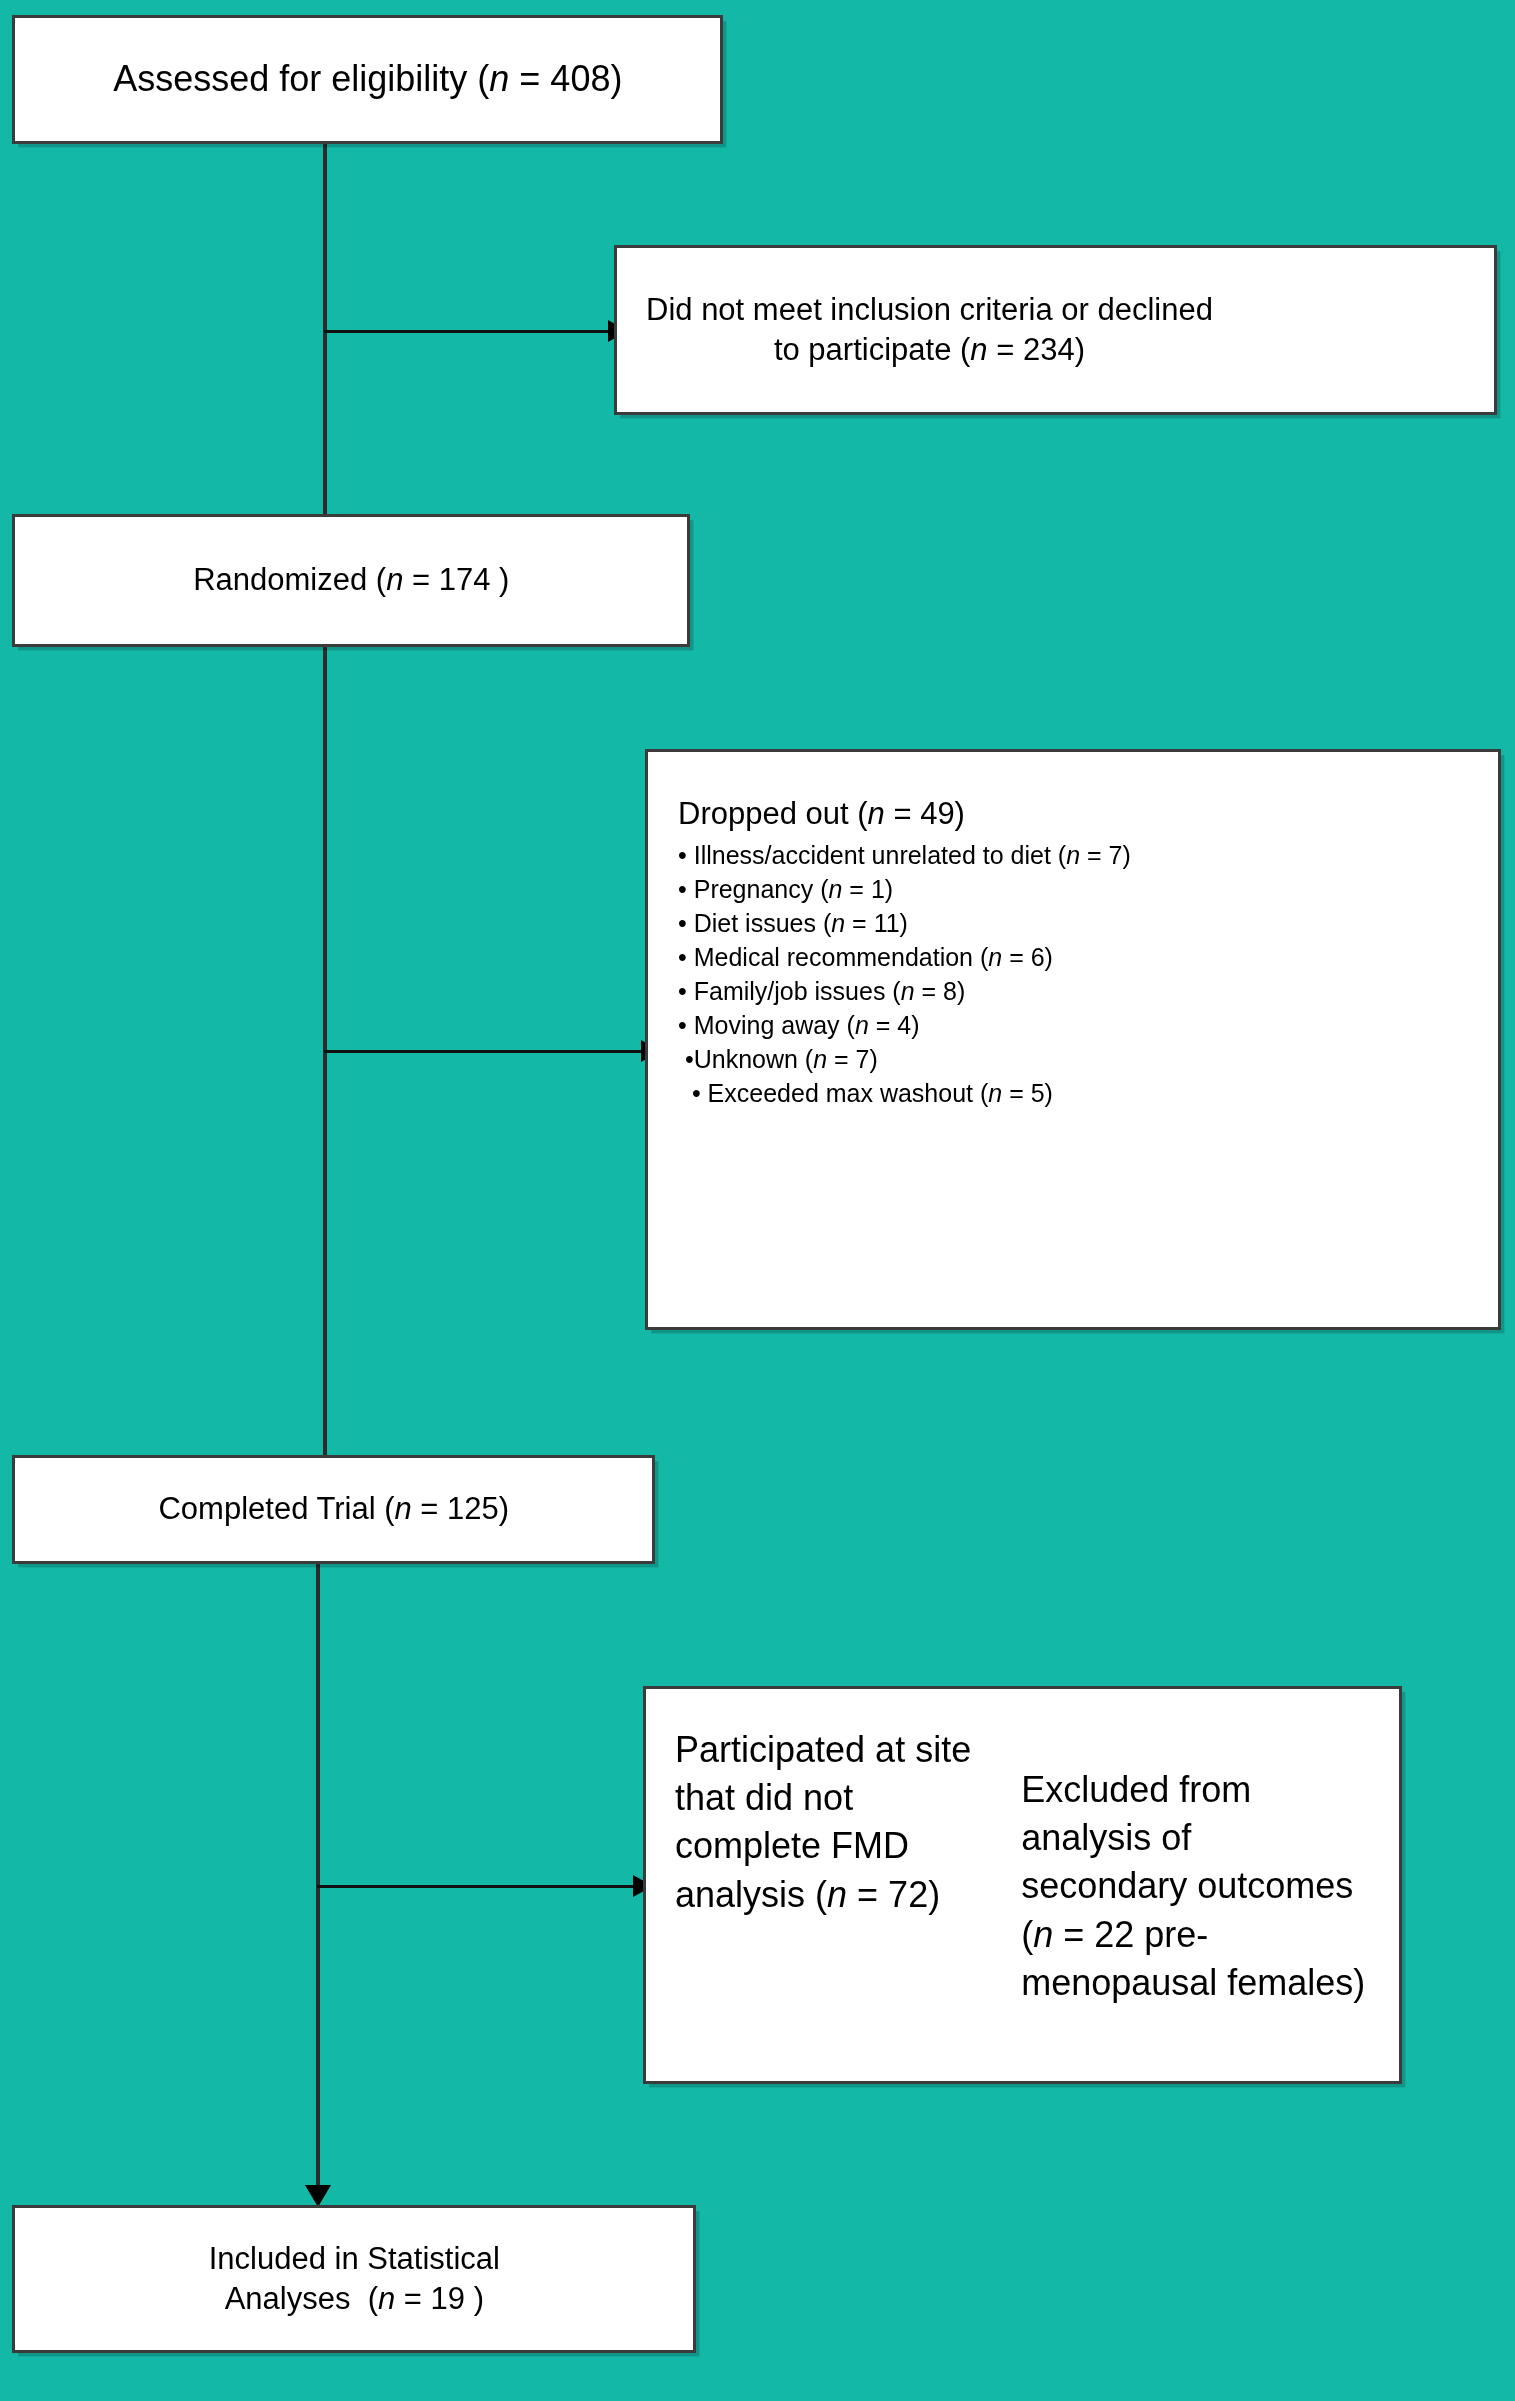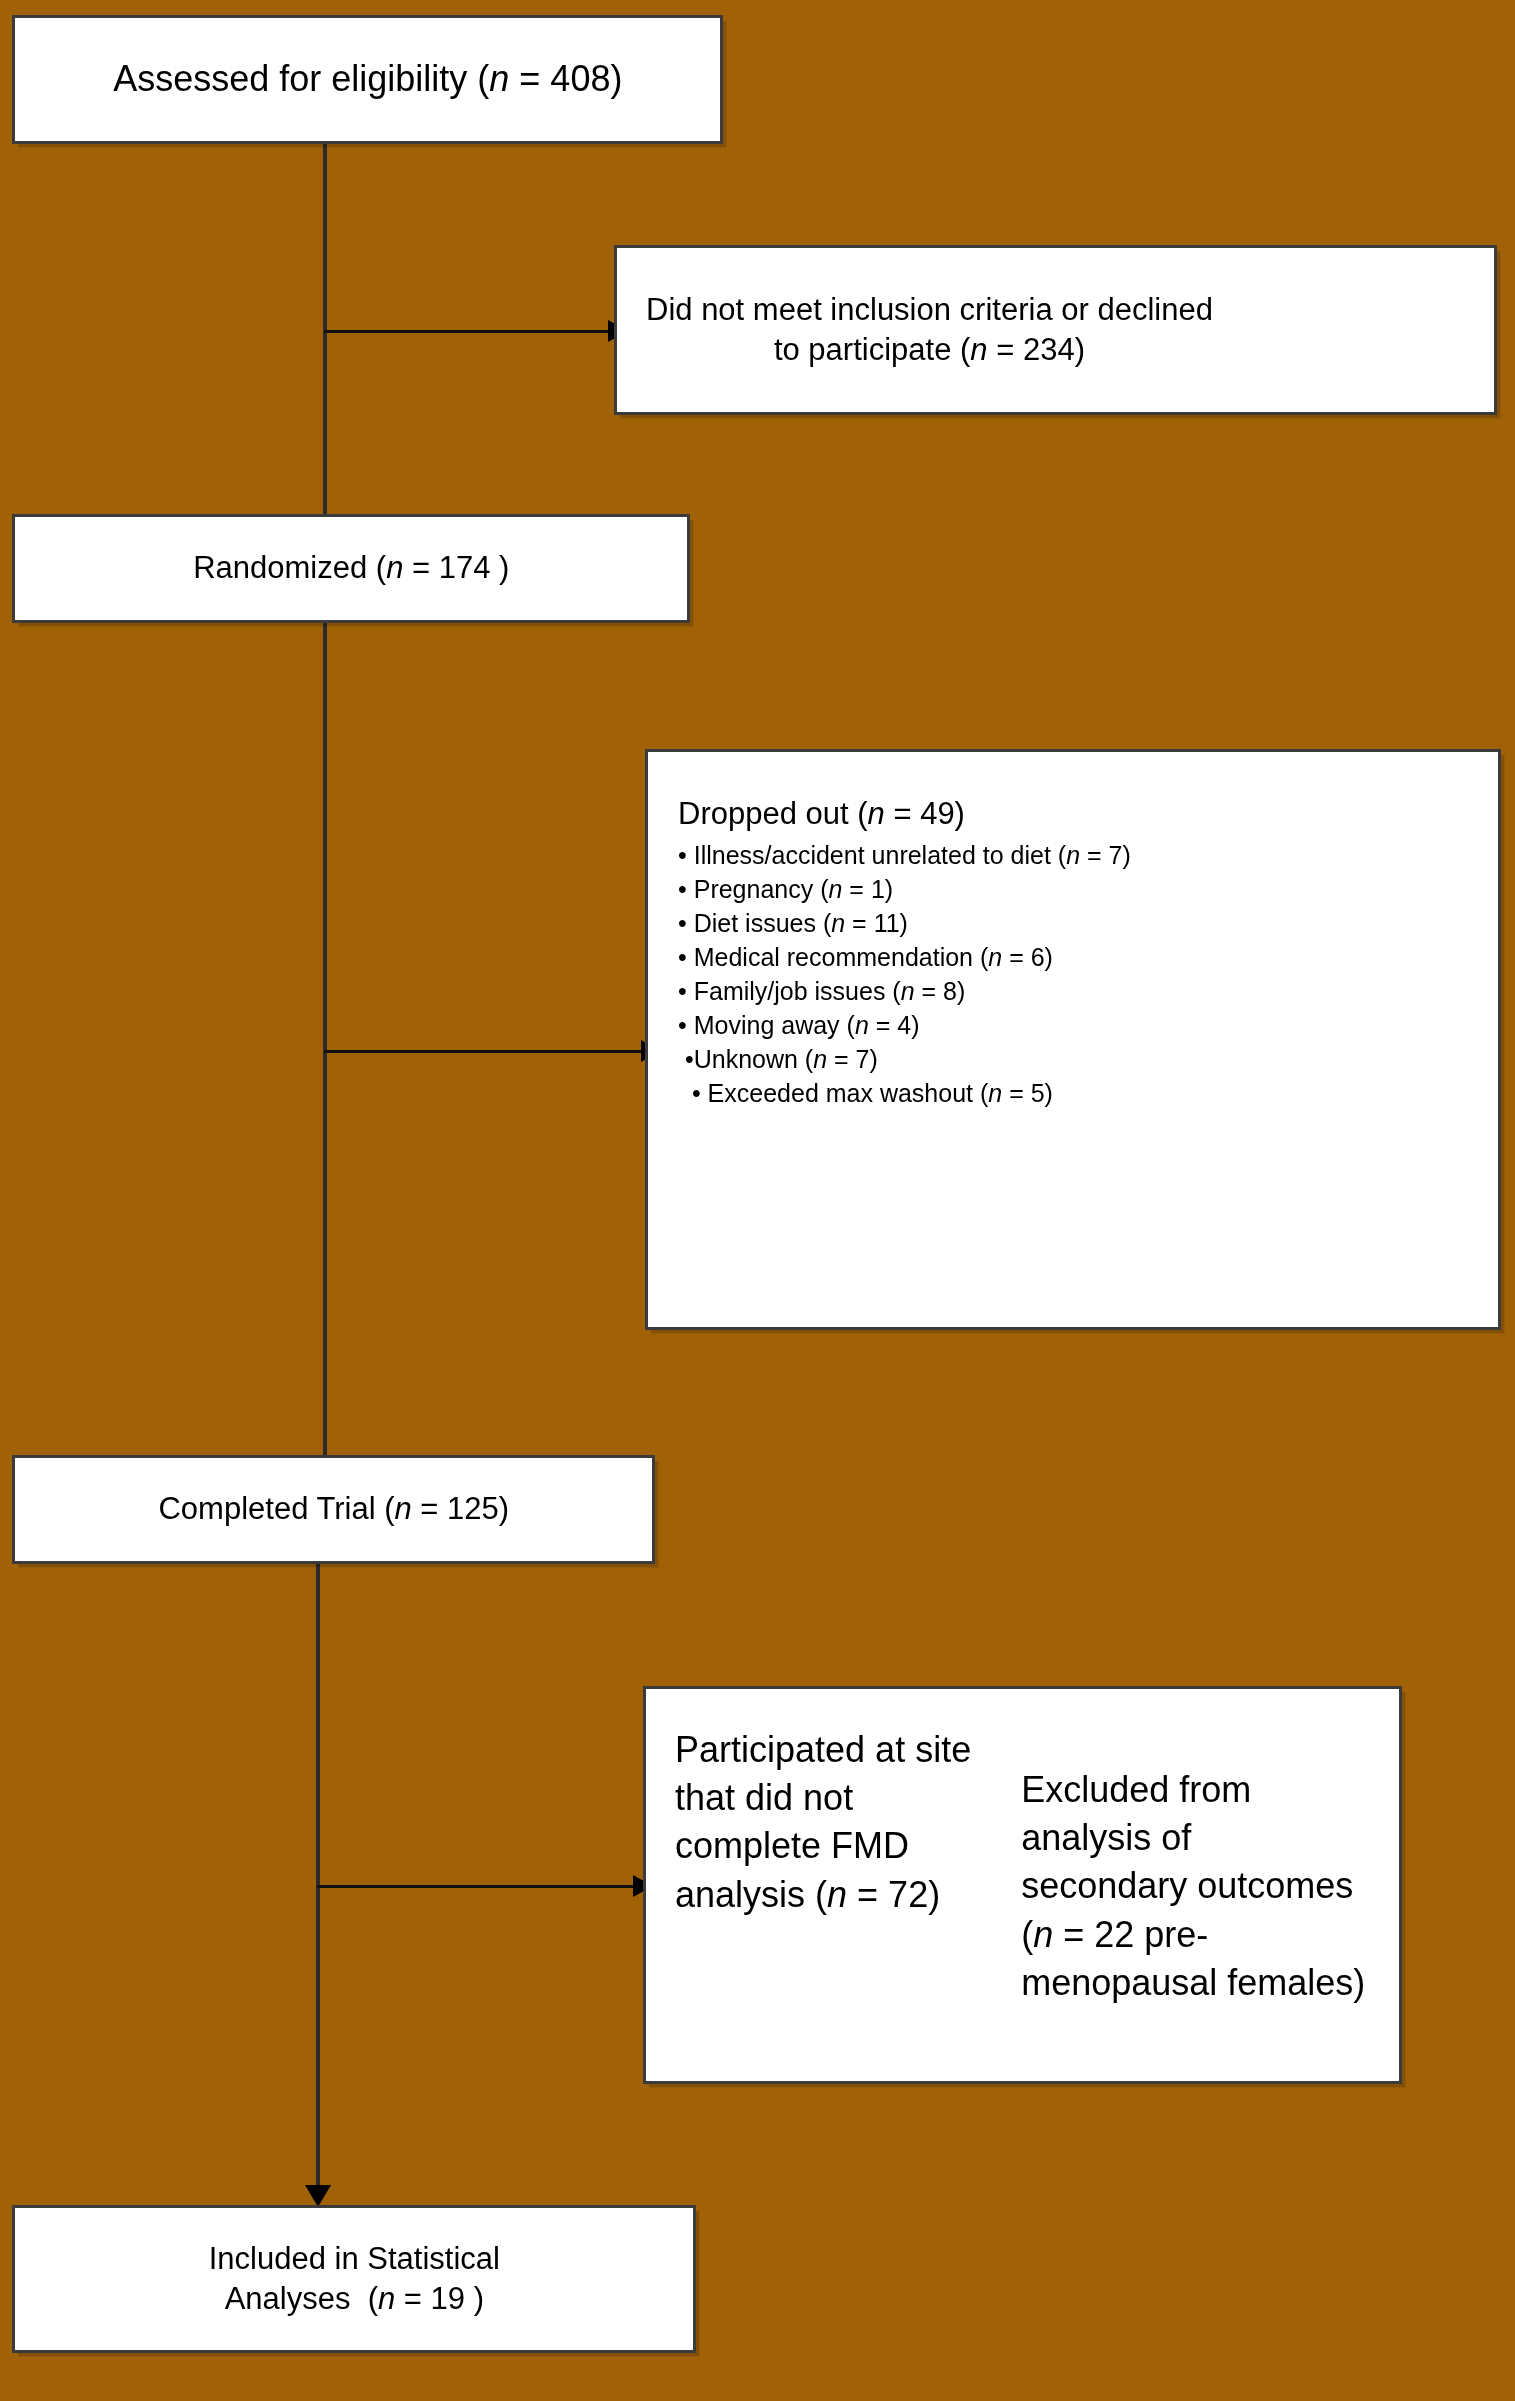--- a/index.html
+++ b/index.html
@@ -7,21 +7,21 @@
     padding: 0;
     background: #ffffff;
   }
   body {
     font-family: "Liberation Sans", sans-serif;
   }
   #flow-root {
     position: relative;
     width: 1516px;
     height: 2401px;
-    background: #a16207;
+    background: #14b8a6;
     overflow: hidden;
   }
 
   
   .node {
     position: absolute;
     box-sizing: border-box;
     background: #ffffff;
     border: 3.4px solid #3b3b3b;
     box-shadow: 4.8px 4.8px 0 -1.4px rgba(0,0,0,0.18);
@@ -132,21 +132,21 @@
       <span class="node-text big"><span>Assessed for eligibility (</span><em class="ital">n</em><span> = 408)</span></span>
     </div>
   </div>
 
   <div class="node" style="left:614px; top:245px; width:883px; height:170px;">
     <div class="node-inner left" style="padding-left:29px; padding-right:18px;">
       <span class="node-text"><span>Did not meet inclusion criteria or declined</span><br><span>to participate (</span><em class="ital">n</em><span> = 234)</span></span>
     </div>
   </div>
 
-  <div class="node" style="left:12.3px; top:514px; width:678px; height:109px;">
+  <div class="node" style="left:12.3px; top:514px; width:678px; height:133px;">
     <div class="node-inner center">
       <span class="node-text"><span>Randomized (</span><em class="ital">n</em><span> = 174 )</span></span>
     </div>
   </div>
 
   <div class="node" style="left:645px; top:749px; width:856px; height:581px;">
     <div class="node-inner topleft" style="padding:42px 16.4px 0 30px; flex-direction:column;">
       <div class="node-text" style="margin-bottom:4.1px;"><span>Dropped out (</span><em class="ital">n</em><span> = 49)</span></div>
       <ul class="drop-list">
         <li><span>• </span><span>Illness/accident unrelated to diet (</span><em class="ital">n</em><span> = 7)</span></li>

